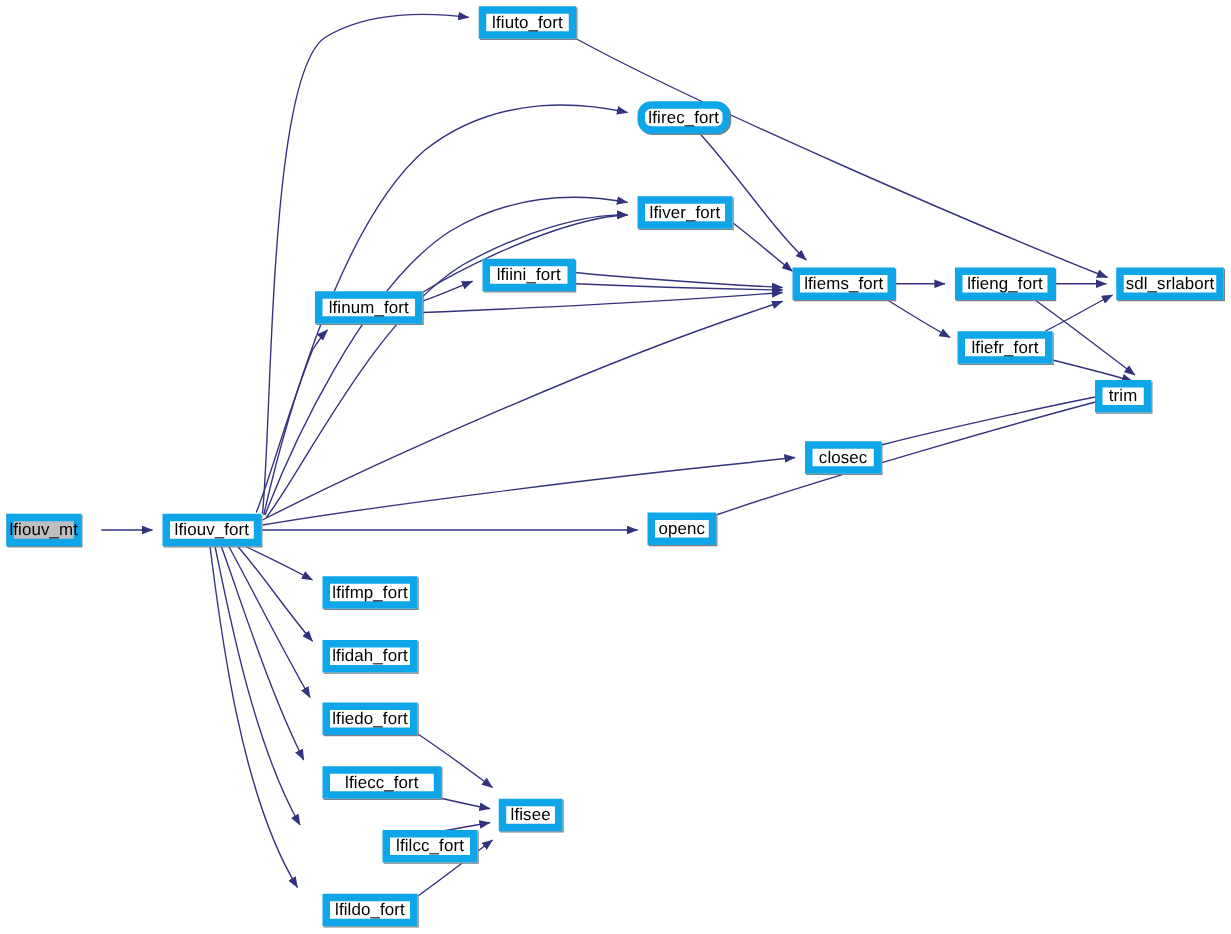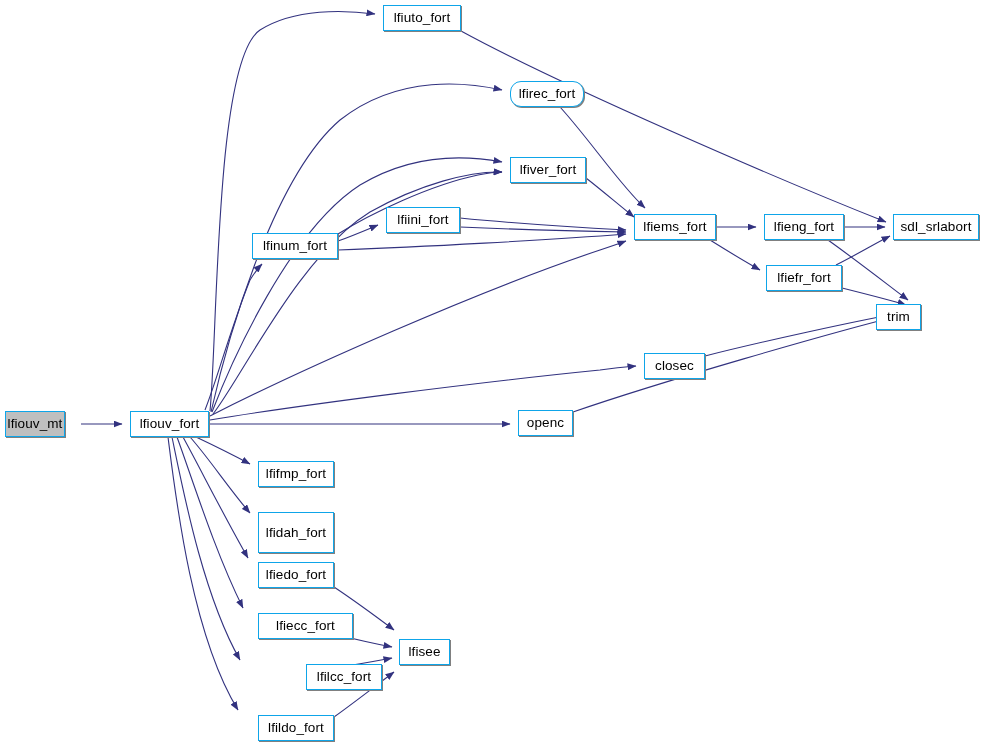--- a/index.html
+++ b/index.html
@@ -20,21 +20,21 @@
     position: absolute;
     left: 0;
     top: 0;
     width: 985px;
     height: 747px;
     pointer-events: none;
   }
   .node {
     position: absolute;
     box-sizing: border-box;
-    border: 1px solid #0ea5e9;
+    border: 6px solid #0ea5e9;
     background: #ffffff;
     color: #000000;
     font-size: 13.5px;
     line-height: 1;
     display: flex;
     align-items: center;
     justify-content: center;
     white-space: nowrap;
     box-shadow: 1px 1px 0 0 #808080;
   }
@@ -135,21 +135,21 @@
       </div>
       <div class="node" style="left: 644px; top: 353px; width: 61px; height: 26px;">
         <span class="node-label">closec</span>
       </div>
       <div class="node" style="left: 518px; top: 410px; width: 55px; height: 26px;">
         <span class="node-label">openc</span>
       </div>
       <div class="node" style="left: 258px; top: 461px; width: 76px; height: 26px;">
         <span class="node-label">lfifmp_fort</span>
       </div>
-      <div class="node" style="left: 258px; top: 512px; width: 76px; height: 41px;">
+      <div class="node" style="left: 258px; top: 512px; width: 76px; height: 26px;">
         <span class="node-label">lfidah_fort</span>
       </div>
       <div class="node" style="left: 258px; top: 562px; width: 76px; height: 26px;">
         <span class="node-label">lfiedo_fort</span>
       </div>
       <div class="node" style="left: 258px; top: 613px; width: 95px; height: 26px;">
         <span class="node-label">lfiecc_fort</span>
       </div>
       <div class="node" style="left: 258px; top: 664px; width: 76px; height: 26px; margin-left: 48px;">
         <span class="node-label">lfilcc_fort</span>

